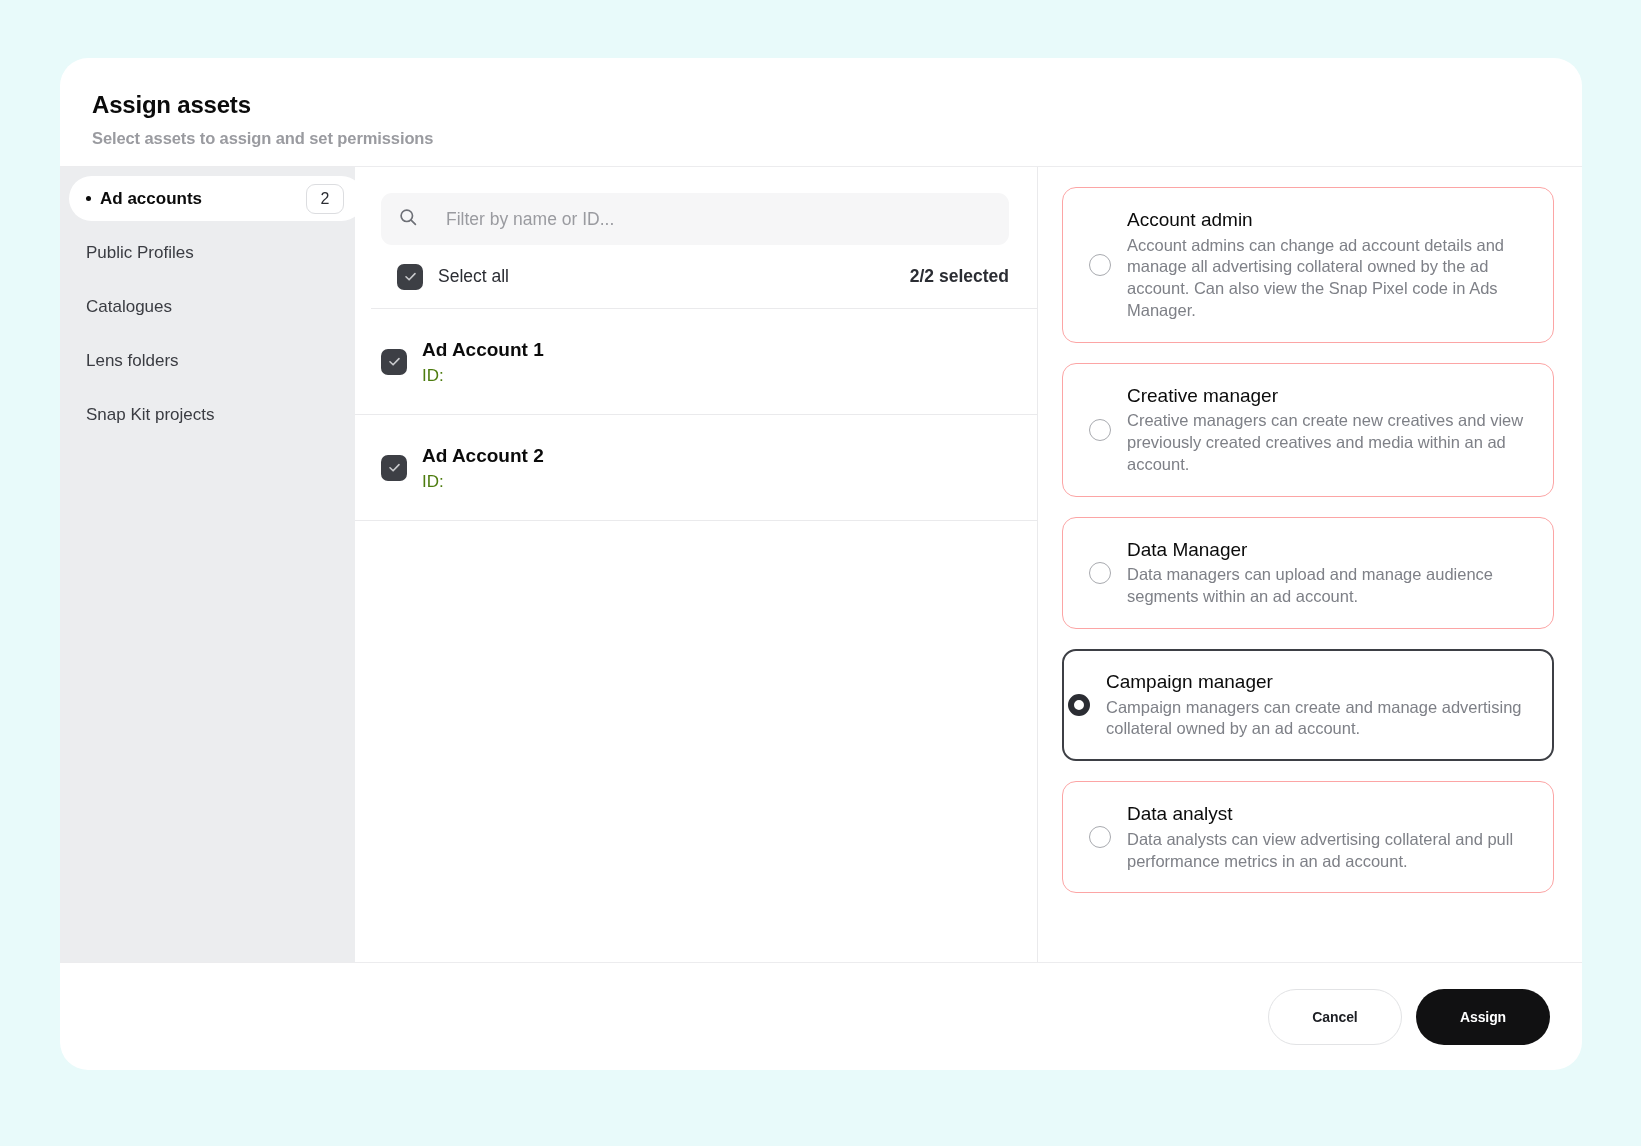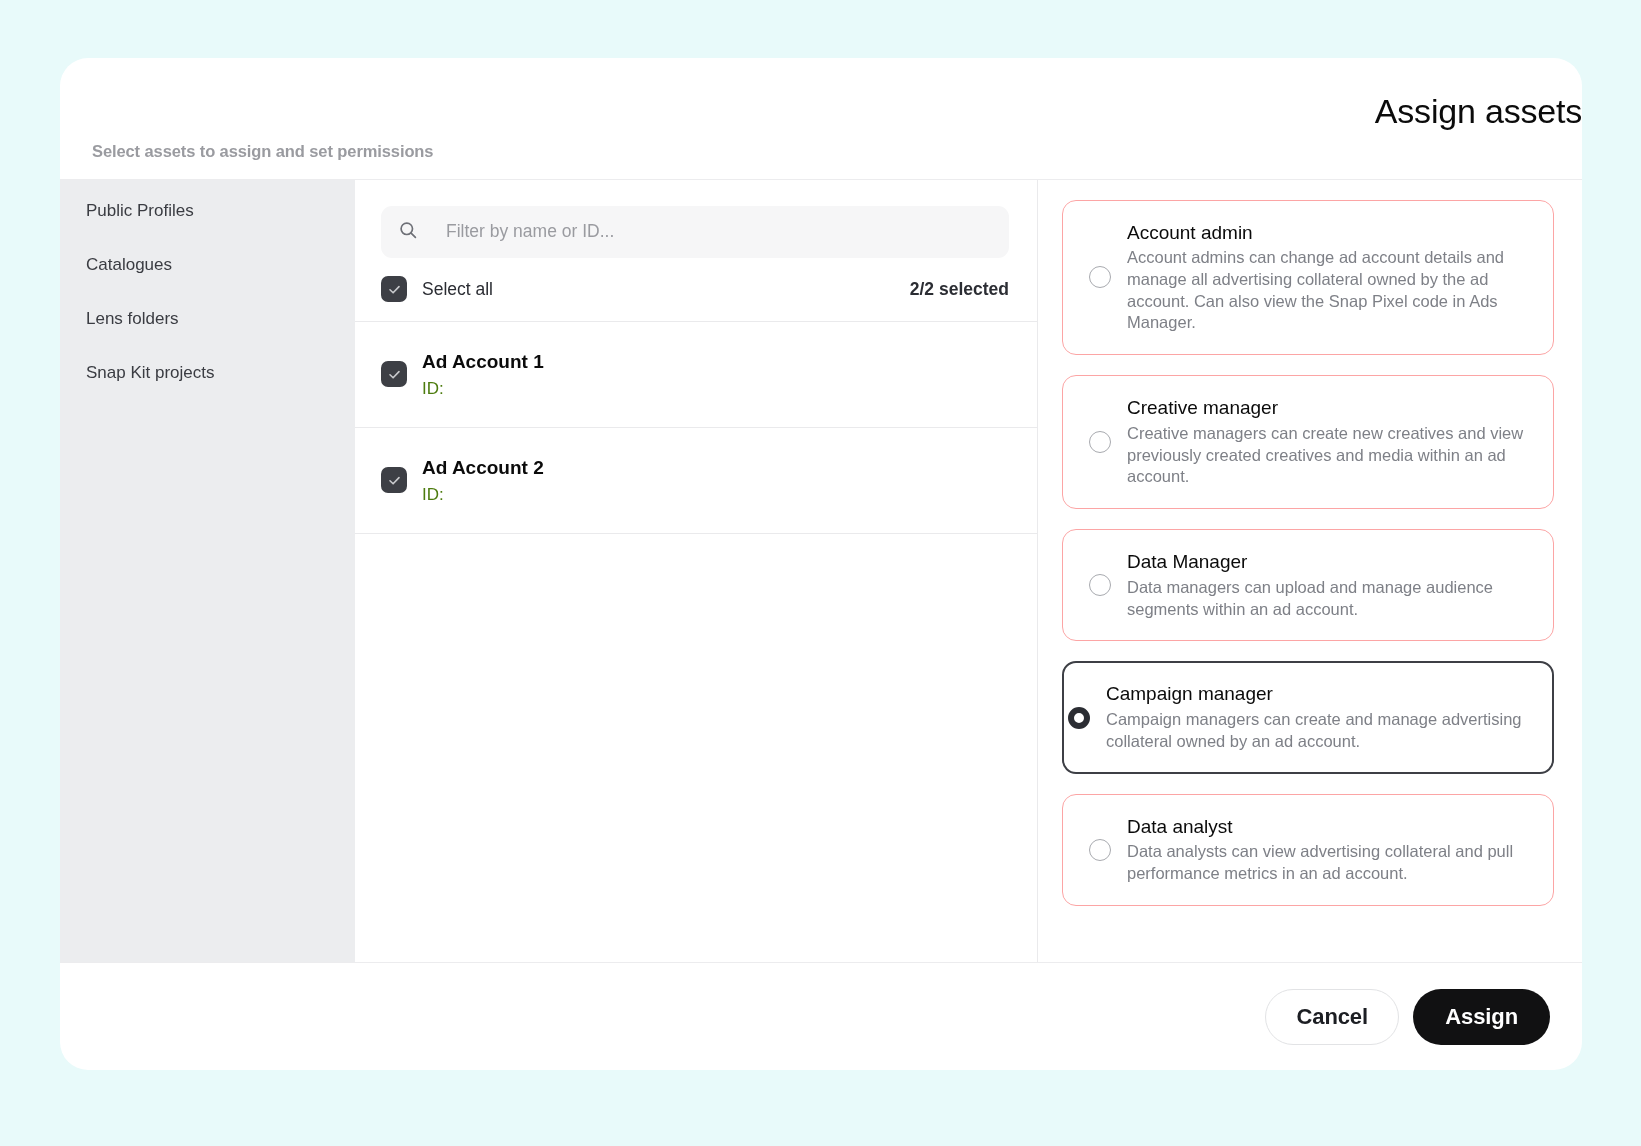--- a/index.html
+++ b/index.html
@@ -30,26 +30,25 @@
     display: flex;
     flex-direction: column;
   }
 
   
   .modal-header {
     padding: 32px 0 18px 32px;
     flex: 0 0 auto;
   }
   .modal-title {
-    font-size: 34px;
-    font-weight: normal;
+    font-size: 24px;
+    font-weight: bold;
     color: #0B0B0B;
     letter-spacing: -0.2px;
     line-height: 1.25;
-    text-align: right;
   }
   .modal-subtitle {
     margin-top: 9px;
     font-size: 16.5px;
     font-weight: bold;
     color: #9A9BA0;
     letter-spacing: -0.1px;
   }
 
   
@@ -145,20 +144,21 @@
     margin-left: 16px;
   }
   .search-input::placeholder { color: #9A9BA0; }
 
   .selectall-row {
     height: 64px;
     display: flex;
     align-items: center;
     padding: 0 28px 0 26px;
     border-bottom: 1px solid #EAEAEC;
+    margin-left: 16px;
   }
   .selectall-label {
     margin-left: 15px;
     font-size: 17.5px;
     color: #2B2D33;
   }
   .selected-count {
     margin-left: auto;
     font-size: 17.5px;
     font-weight: bold;
@@ -252,21 +252,21 @@
     display: flex;
     align-items: center;
     justify-content: flex-end;
     gap: 14px;
     padding-right: 32px;
   }
   .btn {
     height: 56px;
     border-radius: 28px;
     font-family: "Liberation Sans", sans-serif;
-    font-size: 22px;
+    font-size: 14px;
     font-weight: bold;
     cursor: pointer;
     border: none;
     display: flex;
     align-items: center;
     justify-content: center;
     letter-spacing: -0.1px;
   }
   .btn-cancel {
     min-width: 134px;
@@ -289,20 +289,25 @@
 
   <div class="modal-header">
     <div class="modal-title">Assign assets</div>
     <div class="modal-subtitle">Select assets to assign and set permissions</div>
   </div>
 
   <div class="modal-body">
 
     <div class="sidebar">
 
+      <div class="sidebar-item active">
+        <span class="sidebar-bullet"></span>
+        <span class="sidebar-label">Ad accounts</span>
+        <span class="sidebar-count">2</span>
+      </div>
 
       <div class="sidebar-item">
         <span class="sidebar-label">Public Profiles</span>
       </div>
 
       <div class="sidebar-item">
         <span class="sidebar-label">Catalogues</span>
       </div>
 
       <div class="sidebar-item">

